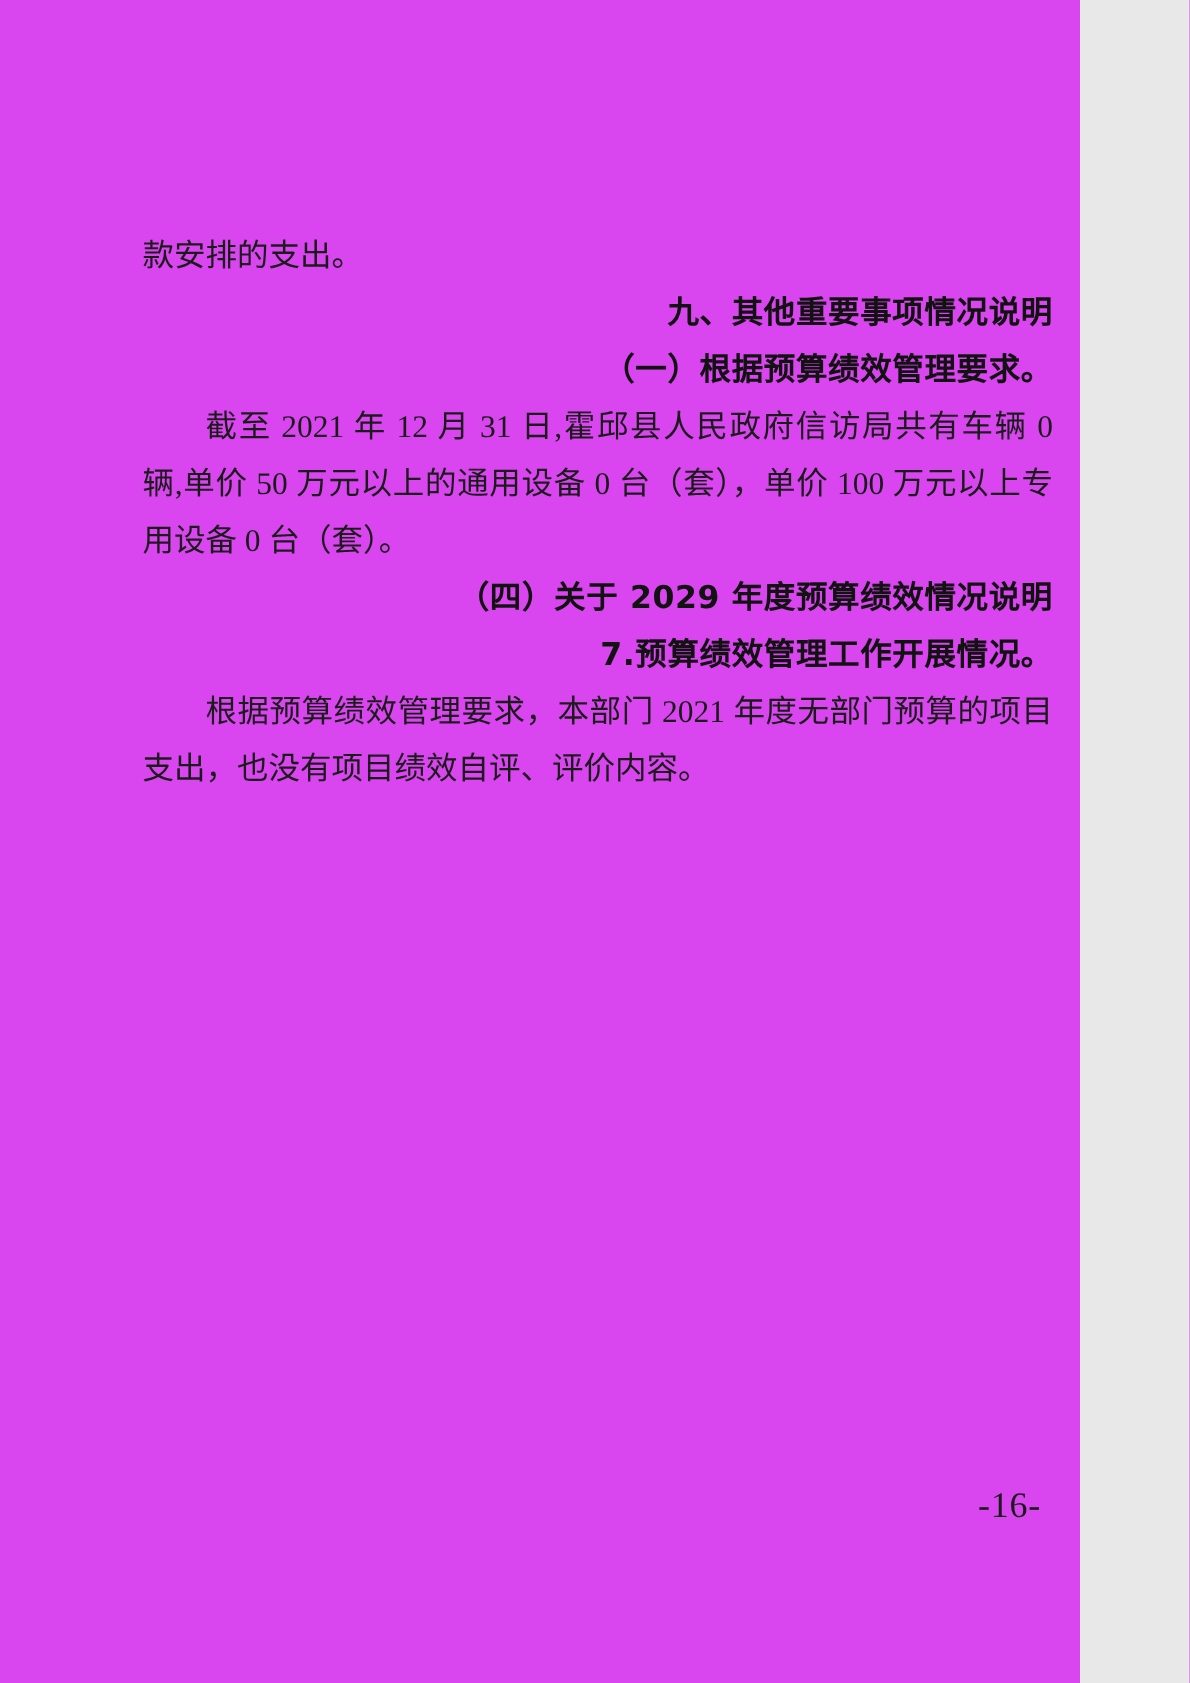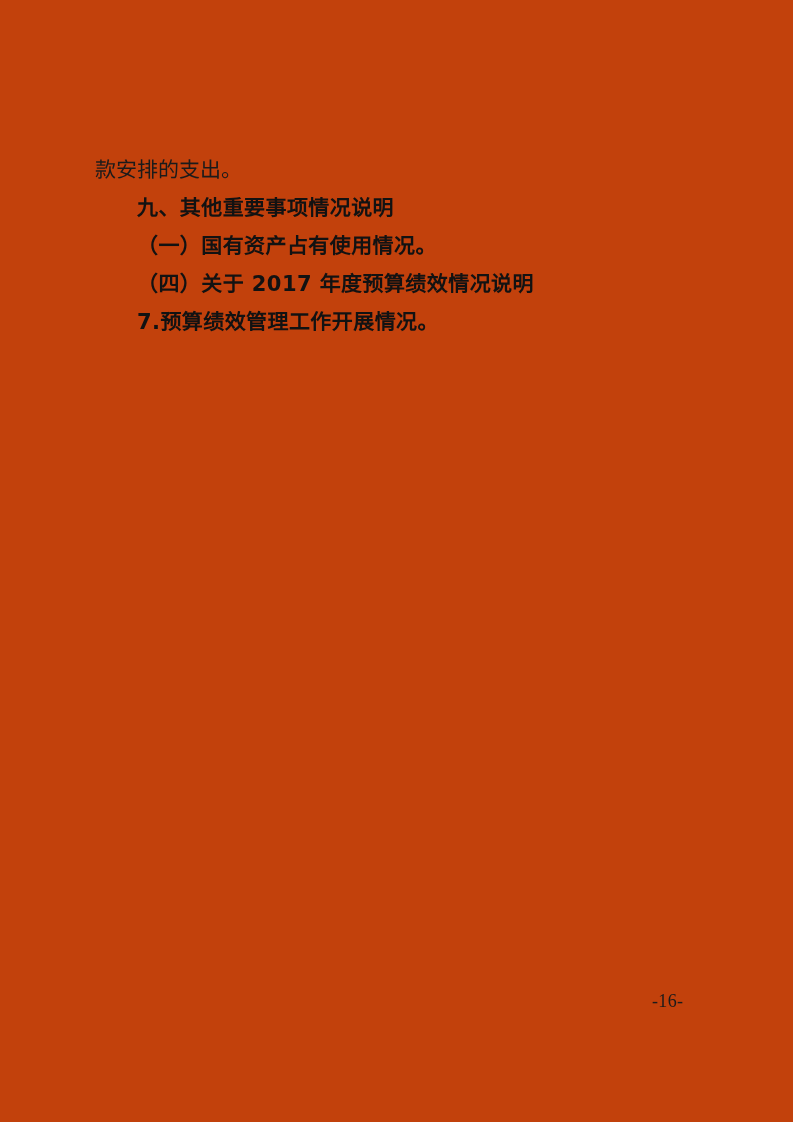--- a/index.html
+++ b/index.html
@@ -3,23 +3,23 @@
 <meta charset="utf-8">
 <style>
   * { margin: 0; padding: 0; box-sizing: border-box; }
   html, body { width: 793px; height: 1122px; }
   body {
     background: #e8e8e8;
     font-family: "Liberation Serif", "DejaVu Serif", serif;
   }
   .doc-page {
     position: relative;
-    width: 793px;
+    width: 720px;
     height: 1122px;
-    background: #c2410c;
+    background: #d946ef;
     overflow: hidden;
     padding-left: 48px;
   }
   .doc-content {
     position: absolute;
     left: 95px;
     top: 151px;
     width: 607px;
   }
   .para {
@@ -33,49 +33,52 @@
   }
   .para.flush { text-indent: 0; }
   .hd {
     font-family: "DejaVu Sans", "Liberation Sans", sans-serif;
     font-weight: 700;
     font-size: 21px;
     line-height: 38px;
     color: #121212;
     text-indent: 2em;
     letter-spacing: 0.02em;
+    text-align: right;
   }
   .page-num {
     position: absolute;
     left: 652px;
     top: 991px;
     font-family: "Liberation Serif", "DejaVu Serif", serif;
-    font-size: 18px;
+    font-size: 24px;
     color: #1b1b1b;
     letter-spacing: 0.02em;
   }
 </style>
 </head>
 <body>
 
 <div class="doc-page">
   <div class="doc-content">
 
     <p class="para flush">款安排的支出。</p>
 
     <h2 class="hd">九、其他重要事项情况说明</h2>
 
-    <h3 class="hd">（一）国有资产占有使用情况。</h3>
+    <h3 class="hd">（一）根据预算绩效管理要求。</h3>
 
 
 
 
 
+    <p class="para">截至 2021 年 12 月 31 日,霍邱县人民政府信访局共有车辆 0 辆,单价 50 万元以上的通用设备 0 台（套），单价 100 万元以上专用设备 0 台（套）。</p>
 
-    <h3 class="hd">（四）关于 2017 年度预算绩效情况说明</h3>
+    <h3 class="hd">（四）关于 2029 年度预算绩效情况说明</h3>
 
     <h4 class="hd">7.预算绩效管理工作开展情况。</h4>
 
+    <p class="para">根据预算绩效管理要求，本部门 2021 年度无部门预算的项目支出，也没有项目绩效自评、评价内容。</p>
 
   </div>
 
   <div class="page-num">-16-</div>
 </div>
 
 </body></html>

